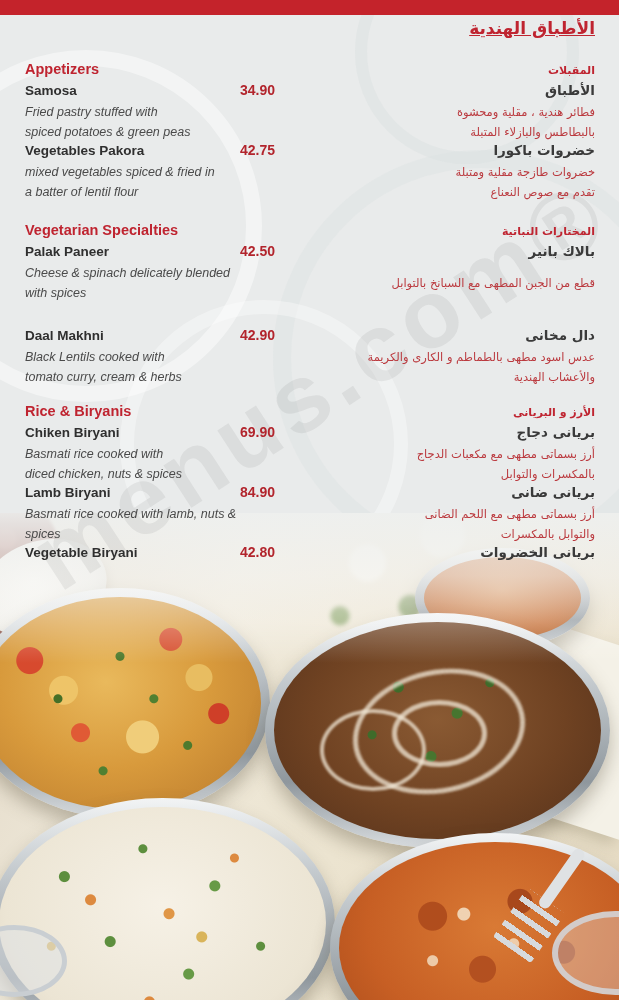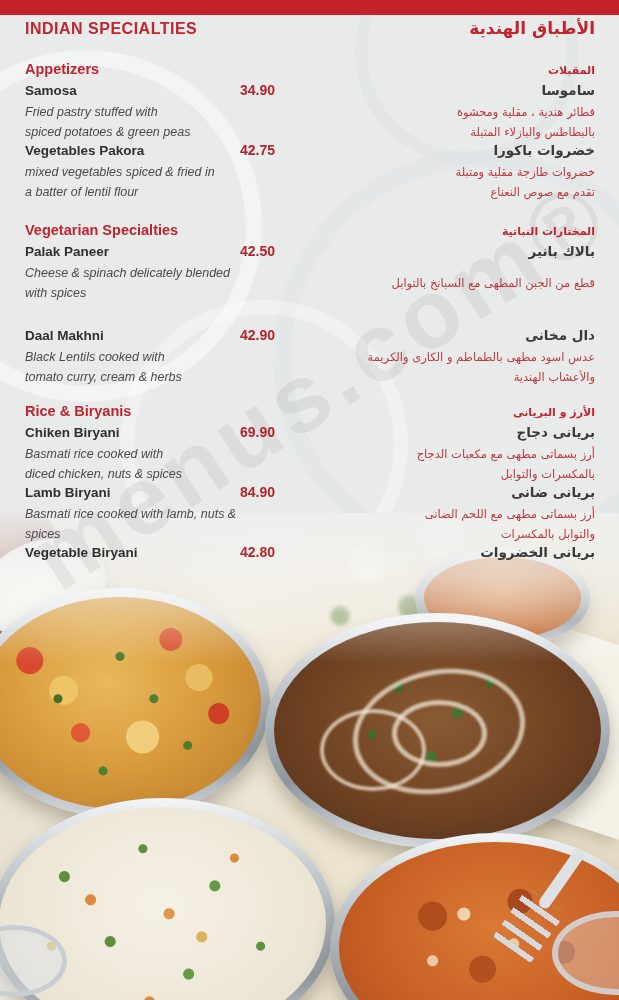--- a/index.html
+++ b/index.html
@@ -151,21 +151,21 @@
     background:linear-gradient(to bottom,rgba(238,240,239,.95) 0%,rgba(244,244,242,.68) 42%,rgba(255,255,255,.28) 74%,rgba(255,255,255,0) 100%);
   }
 
   
   .content{position:relative;z-index:3;padding:0 24px 0 25px;}
   .row{display:flex;align-items:baseline;}
   .ar{font-family:"DejaVu Sans",sans-serif;direction:rtl;}
 
   .title-row{margin-top:18px;}
   .title-en{font-size:16px;font-weight:bold;color:#bf2430;letter-spacing:.5px;margin:0;}
-  .title-ar{margin:0 0 0 auto;font-size:17px;font-weight:bold;color:#bf2430;}
+  .title-ar{margin:0 0 0 auto;font-size:17px;font-weight:bold;color:#bf2430;text-decoration:underline;}
 
   .section.appetizers{margin-top:23px;}
   .section.vegetarian{margin-top:20px;}
   .section.rice{margin-top:16px;}
   .head-row{height:21px;}
   .head-en{font-size:14.5px;font-weight:bold;color:#bf2430;margin:0;}
   .head-ar{margin:0 0 0 auto;font-size:11px;font-weight:bold;color:#bf2430;}
 
   .item.gap-top{margin-top:24px;}
   .name-row{height:20px;}
@@ -226,35 +226,34 @@
     </div>
     <div class="ph-glass-base"></div>
     <div class="ph-spoon"></div>
 
     <div class="ph-fade"></div>
   </div>
 
   <div class="content">
 
     <header class="row title-row">
-      <h1 class="title-en">INDIAN SPECIALTIES</h1>
       <h1 class="title-ar ar" dir="rtl">الأطباق الهندية</h1>
     </header>
 
     <section class="section appetizers">
       <div class="row head-row">
         <h2 class="head-en">Appetizers</h2>
         <h2 class="head-ar ar" dir="rtl">المقبلات</h2>
       </div>
 
       <div class="item">
         <div class="row name-row">
           <span class="name">Samosa</span>
           <span class="price">34.90</span>
-          <span class="name-ar ar" dir="rtl">ساموسا</span>
+          <span class="name-ar ar" dir="rtl">الأطباق</span>
         </div>
         <div class="row desc-row">
           <span class="desc">Fried pastry stuffed with
 spiced potatoes &amp; green peas</span>
           <span class="desc-ar ar" dir="rtl">فطائر هندية ، مقلية ومحشوة
 بالبطاطس والبازلاء المتبلة</span>
         </div>
       </div>
 
       <div class="item">

